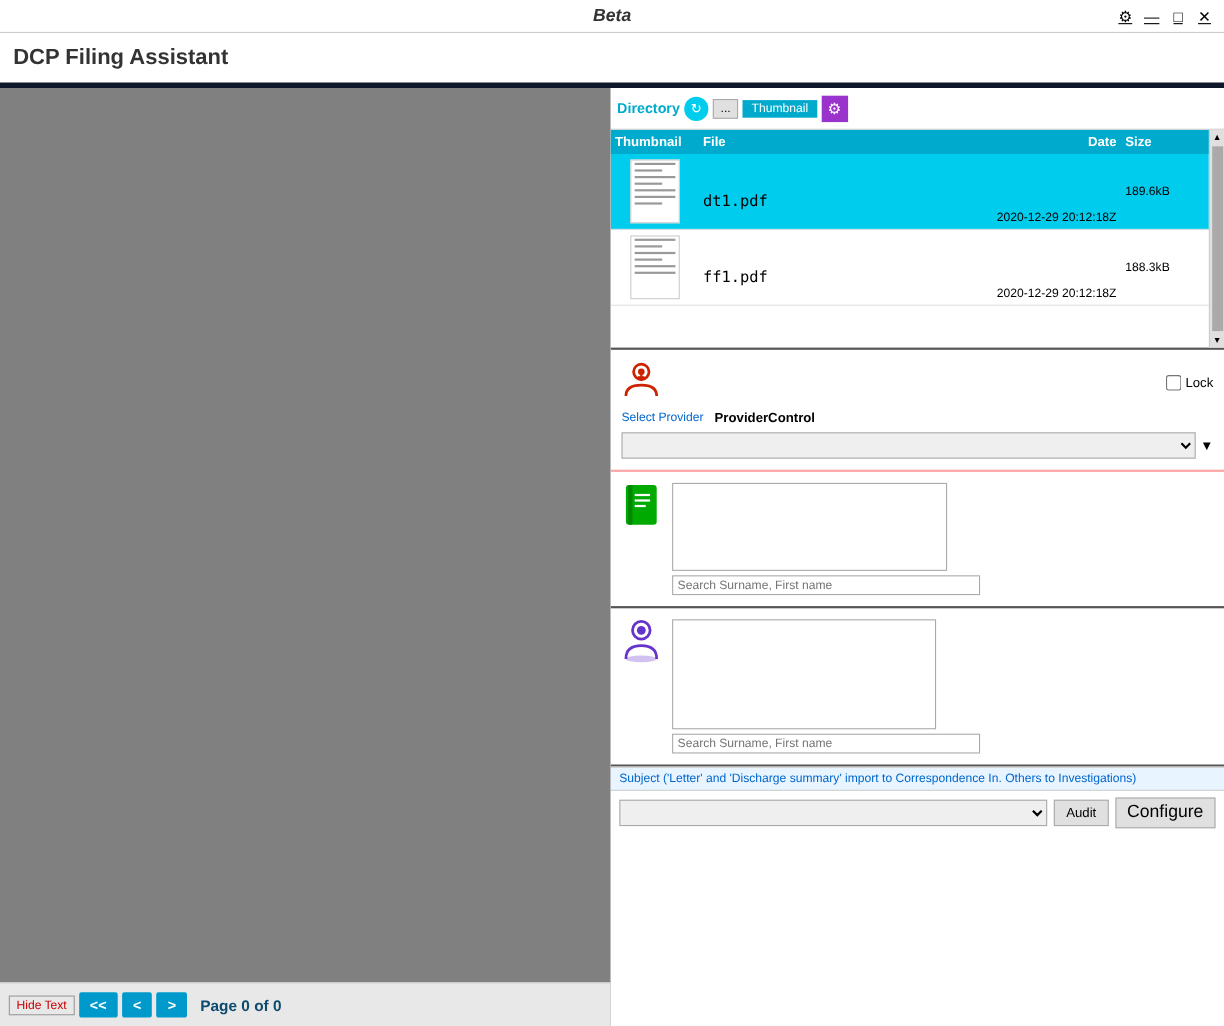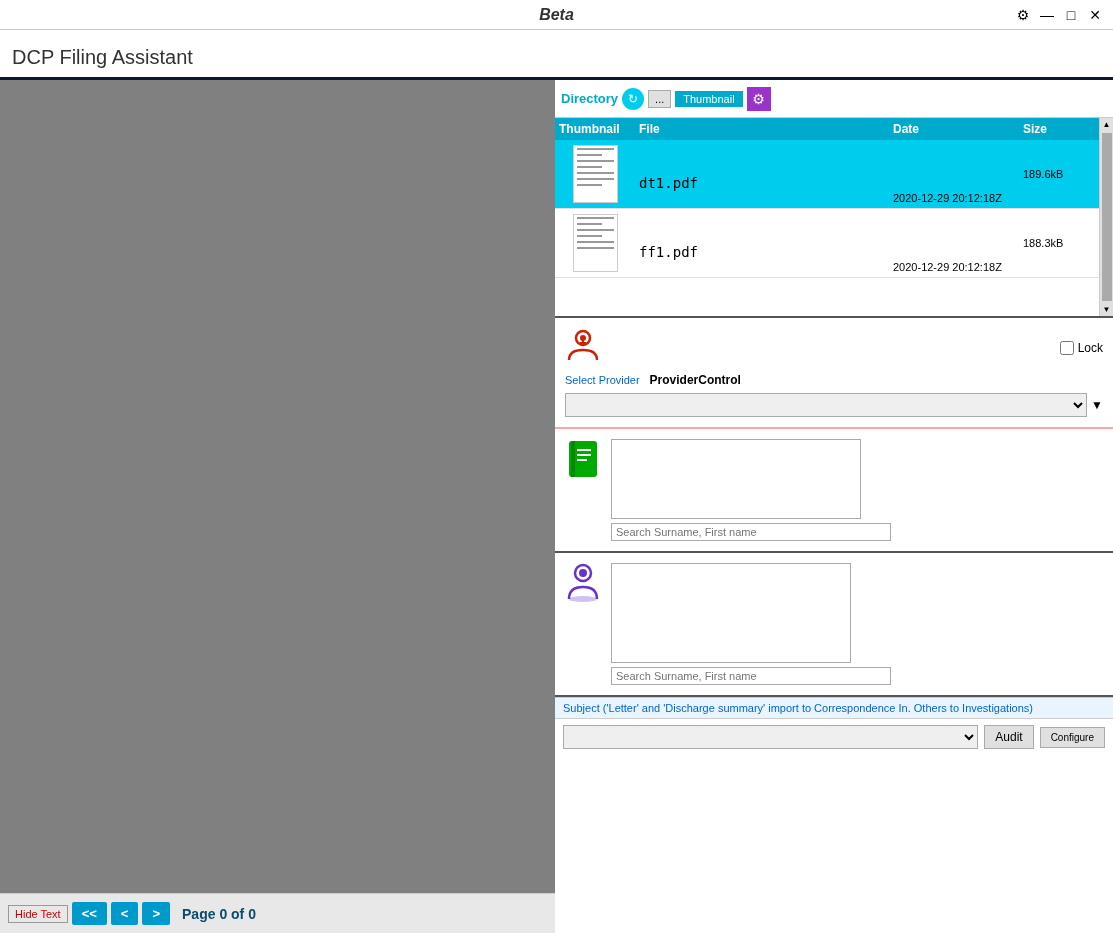--- a/index.html
+++ b/index.html
@@ -7,20 +7,21 @@
 
     
     .title-bar {
       display: flex;
       align-items: center;
       justify-content: space-between;
       background: #fff;
       padding: 4px 8px;
       border-bottom: 1px solid #ccc;
       height: 30px;
+      text-decoration: underline;
     }
     .title-bar-logo {
       font-style: italic;
       font-weight: bold;
       color: #333;
       font-size: 16px;
       position: absolute;
       left: 50%;
       transform: translateX(-50%);
     }
@@ -36,27 +37,27 @@
       border: none;
       cursor: pointer;
       font-size: 14px;
       display: flex; align-items: center; justify-content: center;
     }
 
     
     .app-header {
       background: #fff;
       padding: 8px 12px;
-      border-bottom: 3px solid #0f172a;
+      border-bottom: 5px solid #0f172a;
       font-size: 20px;
-      font-weight: normal;
+      font-weight: bold;
       color: #333;
       height: 50px;
       display: flex;
-      align-items: flex-end;
+      align-items: center;
     }
 
     
     .main-layout {
       display: flex;
       height: calc(933px - 30px - 50px);
     }
 
     
     .left-panel {
@@ -175,21 +176,21 @@
       display: flex;
       background: #00aacc;
       color: white;
       font-weight: bold;
       font-size: 12px;
       position: sticky;
       top: 0;
     }
     .col-thumb { width: 80px; padding: 4px; }
     .col-file { flex: 1; padding: 4px; }
-    .col-date { width: 130px; padding: 4px; }
+    .col-date { width: 130px; padding: 4px; text-align: right; }
     .col-size { width: 80px; padding: 4px; }
 
     .file-row {
       display: flex;
       align-items: center;
       cursor: pointer;
       border-bottom: 1px solid #e0e0e0;
     }
     .file-row.selected {
       background: #00ccee;
@@ -357,21 +358,21 @@
       border: 1px solid #aaa;
       padding: 4px 10px;
       cursor: pointer;
       font-size: 12px;
     }
     .configure-btn {
       background: #e0e0e0;
       border: 1px solid #aaa;
       padding: 4px 10px;
       cursor: pointer;
-      font-size: 10px;
+      font-size: 16px;
     }
 
     
     ::-webkit-scrollbar { width: 12px; }
     ::-webkit-scrollbar-track { background: #e0e0e0; }
     ::-webkit-scrollbar-thumb { background: #aaa; }
   </style>
 </head>
 <body>
 

